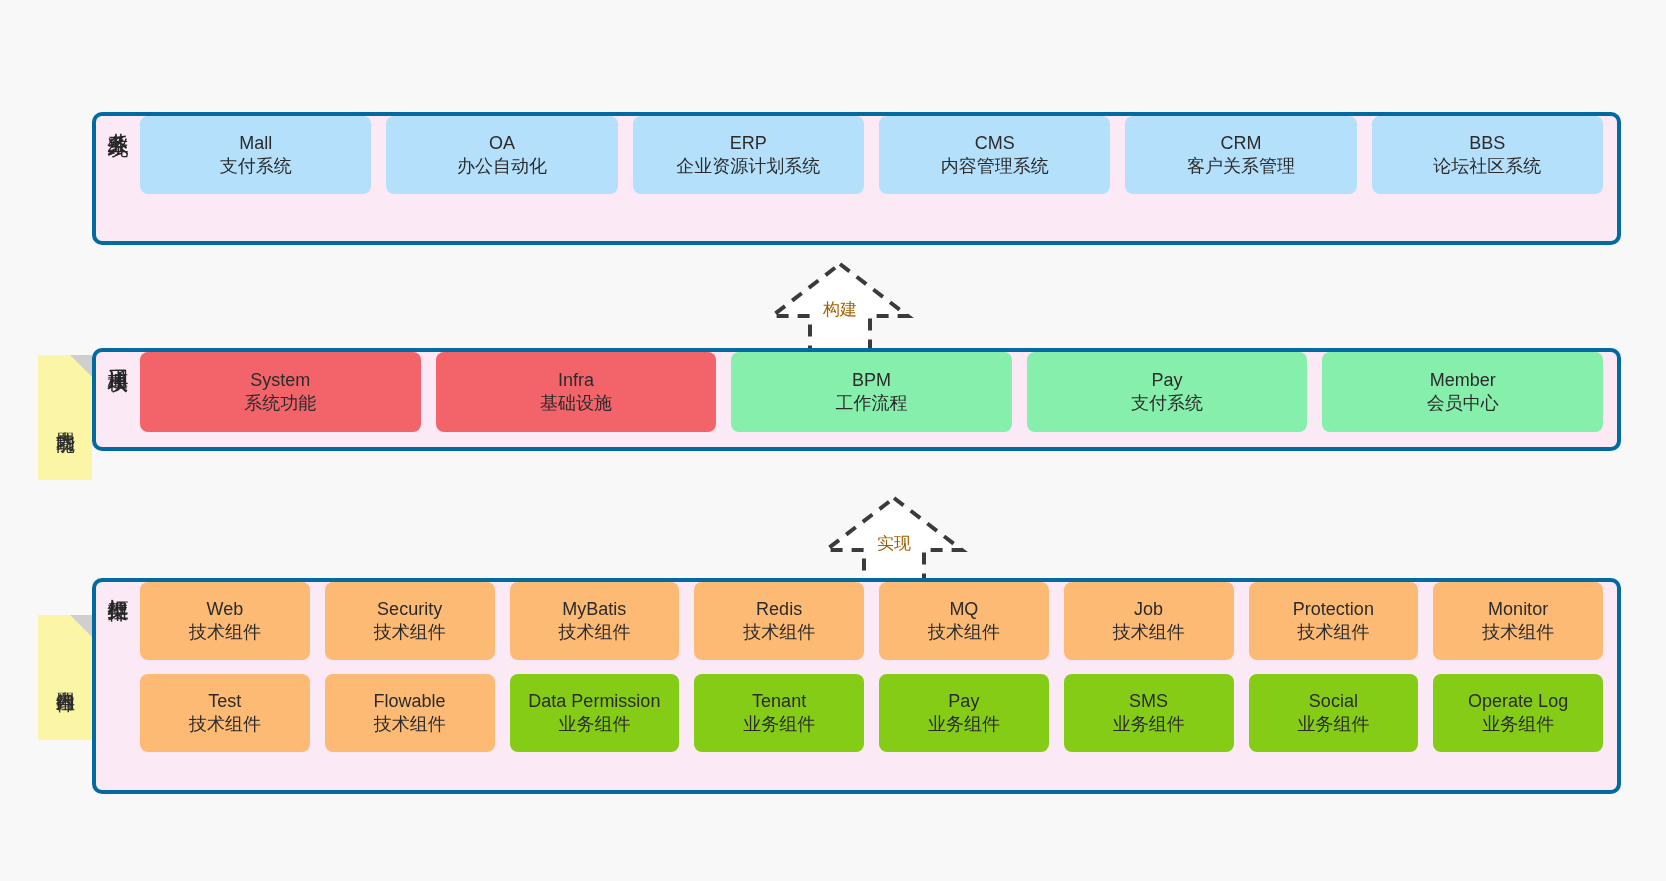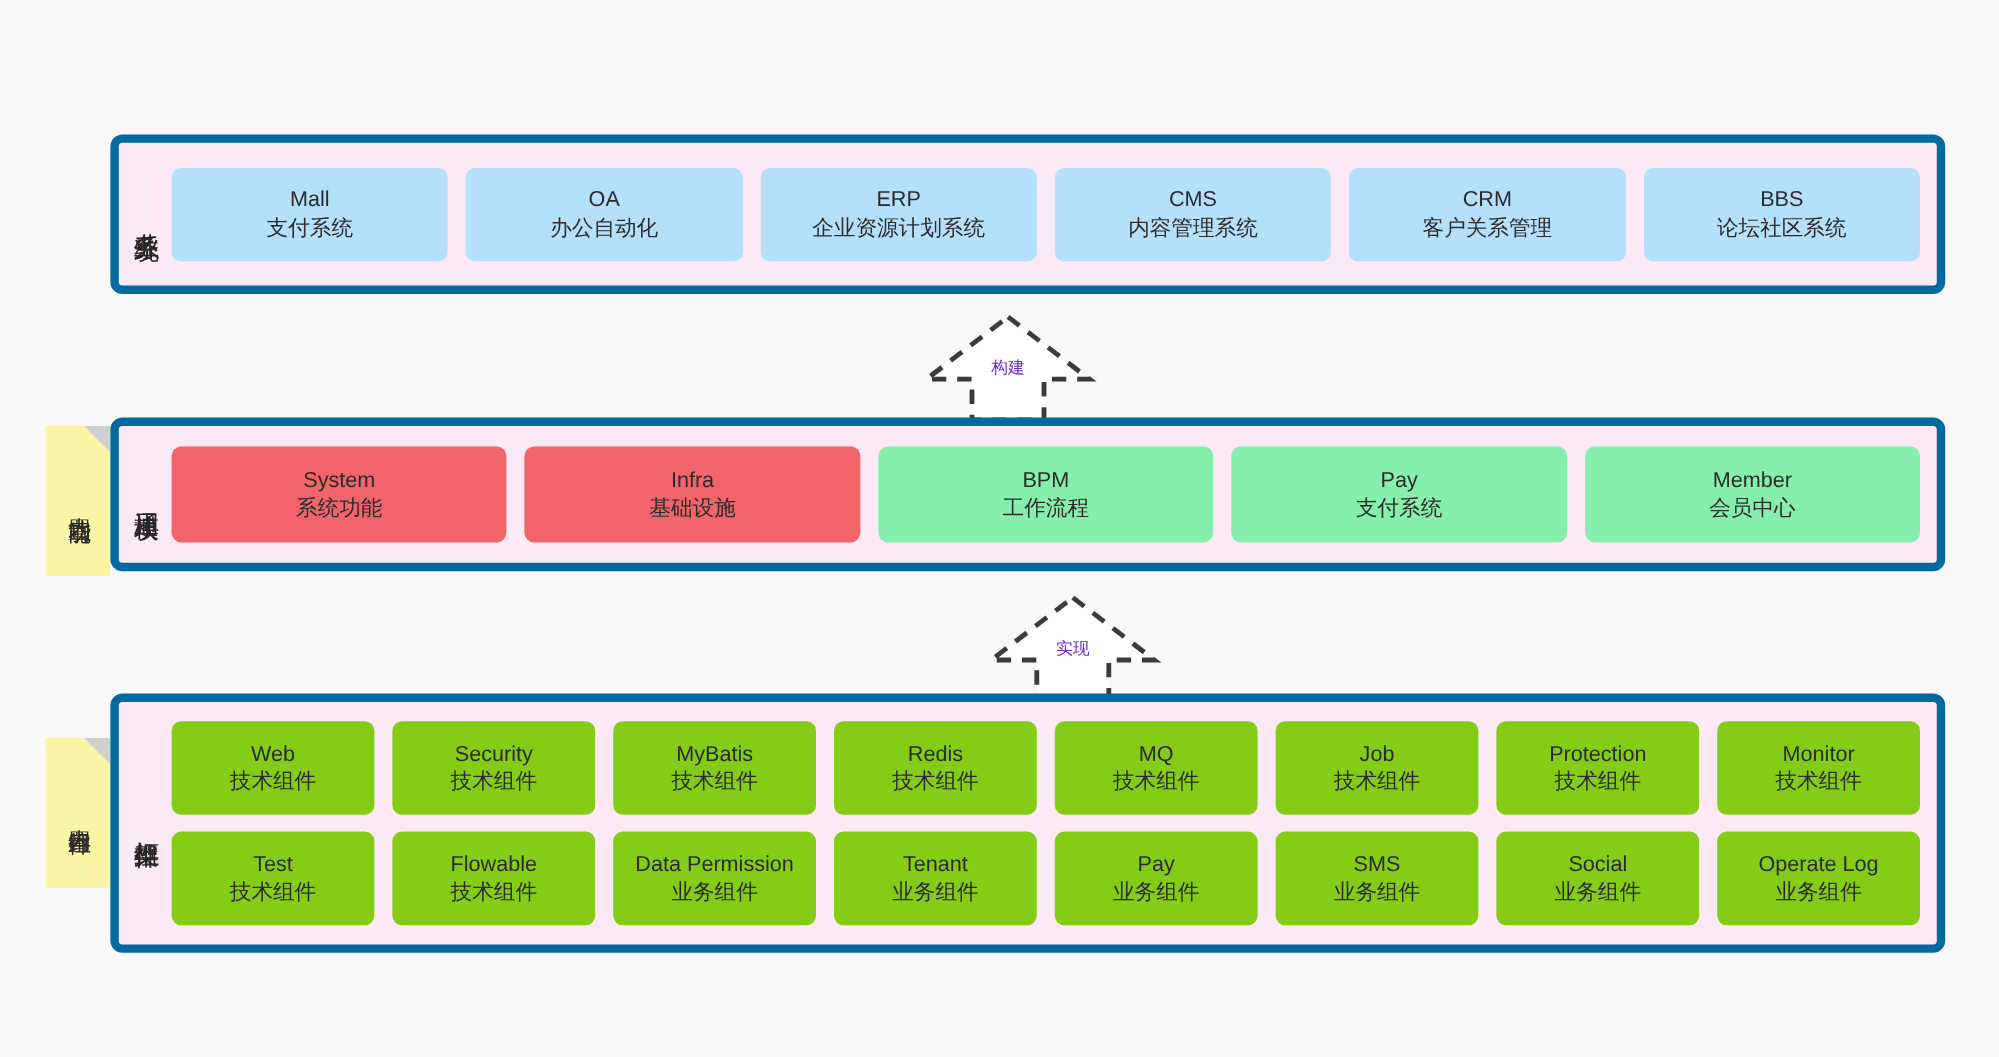--- a/index.html
+++ b/index.html
@@ -11,24 +11,24 @@
     overflow:hidden;
     position:relative;
   }
   .stage{position:relative;width:1666px;height:881px;}
 
   
   .layer{
     position:absolute;
     box-sizing:border-box;
     background:#fbeaf5;
-    border:7px solid #0369a1;
+    border:4px solid #0369a1;
     border-radius:10px;
     display:flex;
-    align-items:center;
+    align-items:flex-start;
   }
   .layer-title{
     width:44px;
     flex:0 0 44px;
     display:flex;
     align-items:center;
     justify-content:center;
     font-size:21px;
     line-height:1.15;
     letter-spacing:1px;
@@ -74,21 +74,21 @@
   .node .t1{white-space:normal;}
   .node .t2{white-space:nowrap;}
 
   .h-biz{height:78px;}
   .h-mod{height:80px;}
   .h-fw{height:78px;}
 
   .c-blue{background:#b5e0fb;}
   .c-red{background:#f2646a;}
   .c-pink{background:#86efac;}
-  .c-green{background:#84cc16;}
+  .c-green{background:#fdba74;}
   .c-lgreen{background:#84cc16;}
 
   
   .note{
     position:absolute;
     box-sizing:border-box;
     width:54px;
     background:#fbf6a5;
     color:#2b2b2b;
     font-size:19px;
@@ -115,22 +115,22 @@
   .arrow{
     position:absolute;
     width:160px;height:96px;
   }
   .arrow svg{display:block;overflow:visible;}
   .arrow-label{
     position:absolute;
     left:0;right:0;
     top:40px;
     text-align:center;
-    font-size:14px;
-    color:#6d28d9;
+    font-size:17px;
+    color:#a16207;
     background:transparent;
     user-select:none;
   }
 </style>
 </head>
 <body>
 
 <div class="stage">
 
   <div class="layer" style="left:92px;top:112px;width:1529px;height:133px;">
@@ -171,21 +171,21 @@
     <svg width="160" height="96" viewBox="0 0 160 96" aria-hidden="true">
       <path d="M 80 6 L 148 58 L 110 58 L 110 92 L 50 92 L 50 58 L 12 58 Z" fill="#ffffff" stroke="#3b3b3b" stroke-width="4" stroke-dasharray="12 9" stroke-linejoin="miter"></path>
     </svg>
     <div class="arrow-label">构建</div>
   </div>
 
   <div class="note" style="left:38px;top:355px;height:125px;">
     <span>内置功能</span>
   </div>
 
-  <div class="layer" style="left:92px;top:348px;width:1529px;height:128px;">
+  <div class="layer" style="left:92px;top:348px;width:1529px;height:103px;">
     <div class="layer-title">通用模块</div>
     <div class="layer-body">
       <div class="row">
 
         <div class="node h-mod c-red">
           <span class="t1">System</span>
           <span class="t2">系统功能</span>
         </div>
         <div class="node h-mod c-red">
           <span class="t1">Infra</span>

